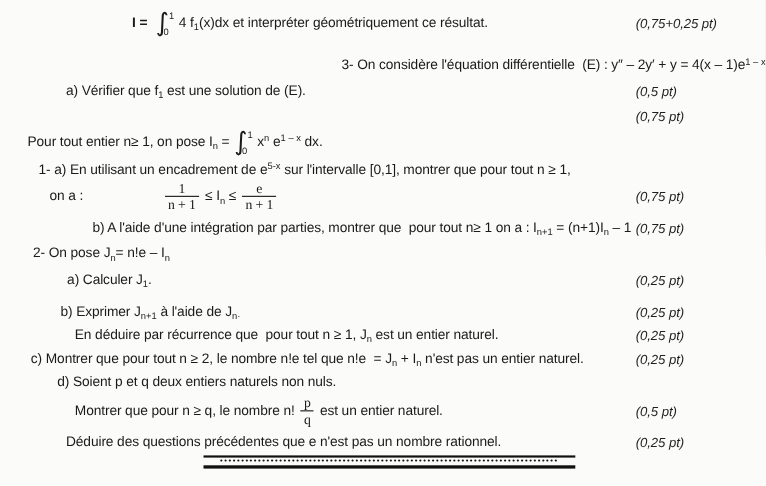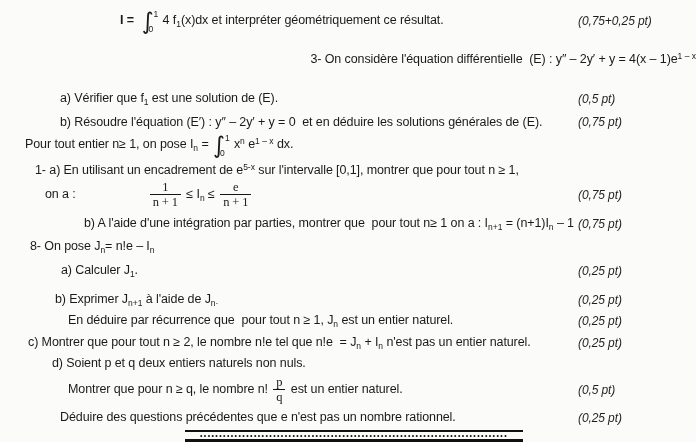--- a/index.html
+++ b/index.html
@@ -50,27 +50,27 @@
     text-align:center;
   }
 </style>
 </head>
 <body>
 
 <div class="page">
   <div id="doc-lines">
       <div class="line" style="margin-top: 0px;"><span class="content" style="padding-left: 120px;"><span class="b">I =  </span><span class="int"><span class="int-sign">∫</span><span class="int-bounds"><span class="int-ub">1</span><span class="int-lb">0</span></span></span><span> 4 f</span><sub>1</sub><span>(x)dx et interpréter géométriquement ce résultat.</span></span><span class="pts">(0,75+0,25 pt)</span></div>
       <div class="line" style="margin-top: 17px; text-align: right;"><span class="content" style="padding-left: 38px;"><span>3- On considère l'équation différentielle  (E) : y″ – 2y′ + y = 4(x – 1)e</span><sup>1 – x</sup></span></div>
-      <div class="line" style="margin-top: 24px;"><span class="content" style="padding-left: 60px;"><span>a) Vérifier que f</span><sub>1</sub><span> est une solution de (E).</span></span><span class="pts">(0,5 pt)</span></div>
-      <div class="line" style="margin-top: 7px;"><span class="content" style="padding-left: 60px;"><span>b) Résoudre l'équation (E′) : y″ – 2y′ + y = 0  et en déduire les solutions générales de (E).</span></span><span class="pts">(0,75 pt)</span></div>
+      <div class="line" style="margin-top: 8px;"><span class="content" style="padding-left: 60px;"><span>a) Vérifier que f</span><sub>1</sub><span> est une solution de (E).</span></span><span class="pts">(0,5 pt)</span></div>
+      <div class="line" style="margin-top: 7px;"><span class="pts">(0,75 pt)</span></div>
       <div class="line" style="margin-top: 2px;"><span class="content" style="padding-left: 25px;"><span>Pour tout entier n≥ 1, on pose I</span><sub>n</sub><span> = </span><span class="int"><span class="int-sign">∫</span><span class="int-bounds"><span class="int-ub">1</span><span class="int-lb">0</span></span></span><span> x</span><sup>n</sup><span> e</span><sup>1 – x</sup><span> dx.</span></span></div>
       <div class="line" style="margin-top: 4px;"><span class="content" style="padding-left: 35px;"><span>1- a) En utilisant un encadrement de e</span><sup>5-x</sup><span> sur l'intervalle [0,1], montrer que pour tout n ≥ 1,</span></span></div>
       <div class="line" style="margin-top: 2px;"><span class="content" style="padding-left: 45px;"><span>on a :</span><span class="sp" style="width: 72px;"></span><span class="frac"><span class="num">1</span><span class="den">n + 1</span></span><span> ≤ I</span><sub>n</sub><span> ≤ </span><span class="frac"><span class="num">e</span><span class="den">n + 1</span></span></span><span class="pts">(0,75 pt)</span></div>
       <div class="line" style="margin-top: 6px;"><span class="content" style="padding-left: 48px; margin-left: 36px;"><span>b) A l'aide d'une intégration par parties, montrer que  pour tout n≥ 1 on a : I</span><sub>n+1</sub><span> = (n+1)I</span><sub>n</sub><span> – 1</span></span><span class="pts">(0,75 pt)</span></div>
-      <div class="line" style="margin-top: 7px;"><span class="content" style="padding-left: 30px;"><span>8- On pose J</span><sub>n</sub><span>= n!e – I</span><sub>n</sub></span></div>
+      <div class="line" style="margin-top: 7px;"><span class="content" style="padding-left: 30px;"><span>2- On pose J</span><sub>n</sub><span>= n!e – I</span><sub>n</sub></span></div>
       <div class="line" style="margin-top: 8px;"><span class="content" style="padding-left: 61px; text-align: right;"><span>a) Calculer J</span><sub>1</sub><span>.</span></span><span class="pts">(0,25 pt)</span></div>
       <div class="line" style="margin-top: 13px;"><span class="content" style="padding-left: 55px;"><span>b) Exprimer J</span><sub>n+1</sub><span> à l'aide de J</span><sub>n·</sub></span><span class="pts">(0,25 pt)</span></div>
       <div class="line" style="margin-top: 5px;"><span class="content" style="padding-left: 68px;"><span>En déduire par récurrence que  pour tout n ≥ 1, J</span><sub>n</sub><span> est un entier naturel.</span></span><span class="pts">(0,25 pt)</span></div>
       <div class="line" style="margin-top: 6px;"><span class="content" style=" margin-left: 28px;"><span>c) Montrer que pour tout n ≥ 2, le nombre n!e tel que n!e  = J</span><sub>n</sub><span> + I</span><sub>n</sub><span> n'est pas un entier naturel.</span></span><span class="pts">(0,25 pt)</span></div>
       <div class="line" style="margin-top: 5px;"><span class="content" style="padding-left: 52px;"><span>d) Soient p et q deux entiers naturels non nuls.</span></span></div>
       <div class="line" style="margin-top: 3px;"><span class="content" style="padding-left: 68px;"><span>Montrer que pour n ≥ q, le nombre n! </span><span class="frac"><span class="num">p</span><span class="den">q</span></span><span> est un entier naturel.</span></span><span class="pts">(0,5 pt)</span></div>
       <div class="line" style="margin-top: 5px;"><span class="content" style="padding-left: 60px;"><span>Déduire des questions précédentes que e n'est pas un nombre rationnel.</span></span><span class="pts">(0,25 pt)</span></div>
     </div>
   <div class="rule-band">
     <span>••••••••••••••••••••••••••••••••••••••••••••••••••••••••••••••••••••••••••••••••</span>

